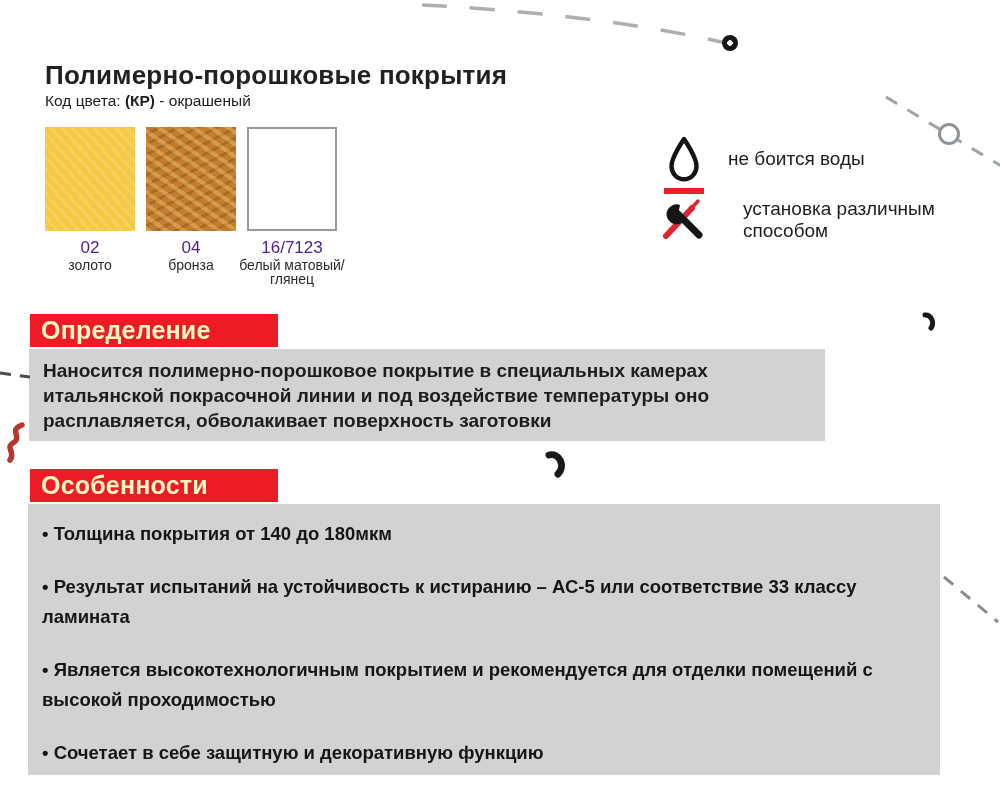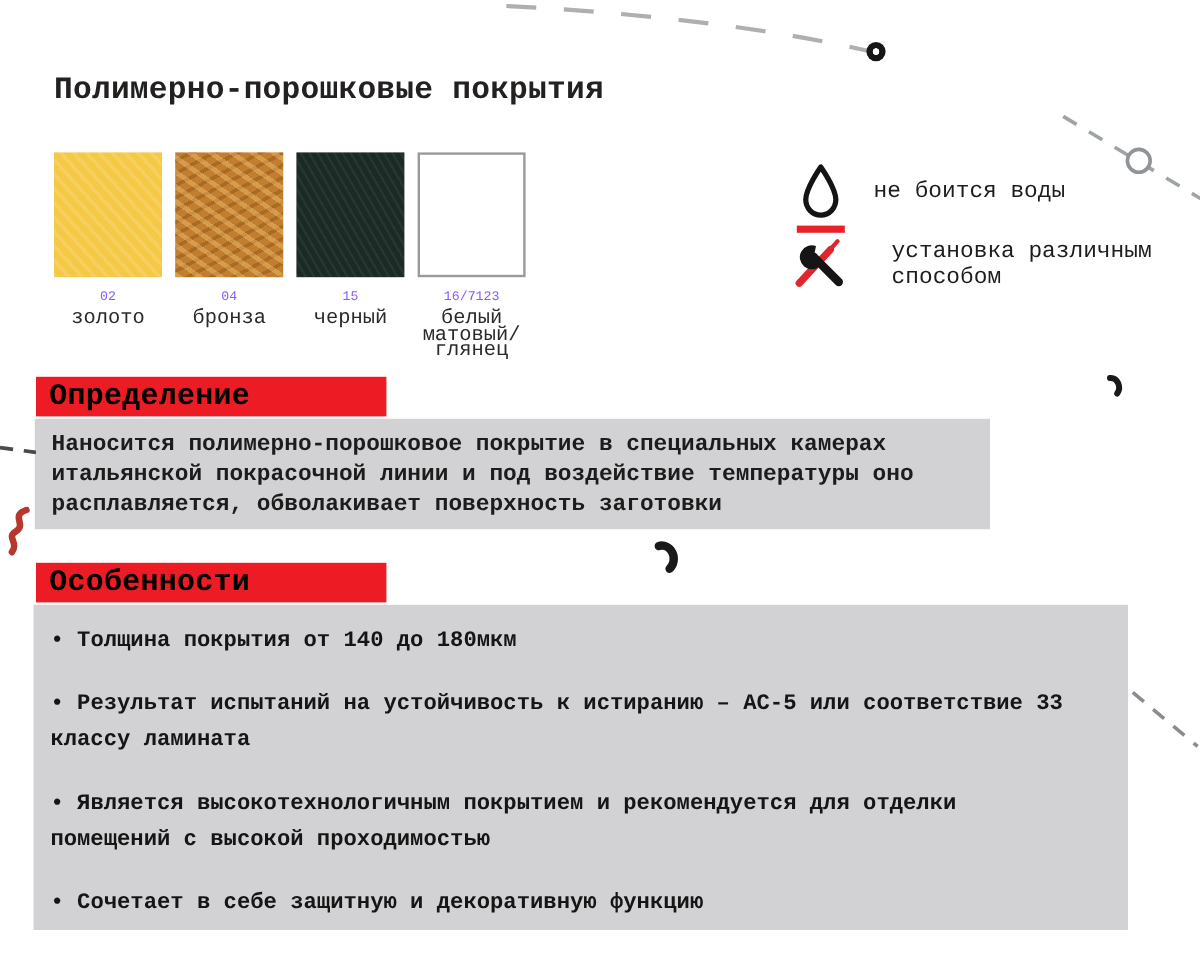--- a/index.html
+++ b/index.html
@@ -1,51 +1,51 @@
 <!DOCTYPE html>
 <html><head>
 <meta charset="utf-8">
 <style>
   html,body{margin:0;padding:0;background:#ffffff;}
   .canvas{
     position:relative;width:1000px;height:800px;background:#ffffff;overflow:hidden;
-    font-family:Liberation Mono, monospace;color:#1f1f1f;
+    font-family:Liberation Sans, sans-serif;color:#1f1f1f;
   }
   .abs{position:absolute;}
 
   
   .title{left:45px;top:60px;font-size:26px;font-weight:700;color:#232020;letter-spacing:.2px;}
   .subtitle{left:45px;top:92px;font-size:15.5px;color:#232020;}
   .subtitle b{font-weight:700;}
 
   
   .swatch-row{left:45px;top:127px;width:500px;display:flex;gap:11px;}
   .swatch{width:90px;display:flex;flex-direction:column;align-items:center;}
   .chip{width:90px;height:104px;}
   .chip-02{background-image:repeating-linear-gradient(48deg,rgba(255,255,255,.14) 0 3px,transparent 3px 8px);}
   .chip-04{background-image:
       repeating-linear-gradient(35deg,rgba(255,214,128,.35) 0 4px,transparent 4px 10px),
       repeating-linear-gradient(-28deg,rgba(108,54,8,.28) 0 3px,transparent 3px 9px);}
   .chip-15{background-image:repeating-linear-gradient(60deg,rgba(255,255,255,.05) 0 2px,transparent 2px 6px);}
   .chip-16{border:2px solid #9a9a9a;box-sizing:border-box;}
-  .sw-code{margin-top:8px;font-size:11px;color:#8b5cf6;line-height:18px;}
-  .sw-name{margin-top:2px;font-size:17px;color:#2a2a2a;line-height:13.5px;text-align:center;width:120px;}
+  .sw-code{margin-top:8px;font-size:17px;color:#4c1d95;line-height:18px;}
+  .sw-name{margin-top:2px;font-size:14px;color:#2a2a2a;line-height:13.5px;text-align:center;width:120px;}
 
   
   .feature{display:flex;align-items:flex-start;justify-content:space-between;}
   .feat-1{left:662px;top:136px;}
   .feat-2{left:656px;top:196px;gap:27px;}
   .drop-wrap{width:44px;display:flex;flex-direction:column;align-items:center;}
   .red-bar{width:40px;height:6px;background:#e8212b;margin-top:4px;}
   .feat-label{font-size:19px;color:#1d1d1d;line-height:22px;}
   .feat-label-1{margin:12px 0 0 22px;}
   .feat-label-2{margin:2px 0 0 12px;width:232px;}
 
   
-  .band{left:30px;width:292px;height:33px;color:#000000;font-size:25px;font-weight:700;
+  .band{left:30px;width:248px;height:33px;color:#fef9c3;font-size:25px;font-weight:700;
         line-height:33px;padding-left:11px;box-sizing:border-box;letter-spacing:.2px;}
   .band-1{top:314px;}
   .band-2{top:469px;}
   .gray-1{left:29px;top:349px;width:796px;height:92px;box-sizing:border-box;
           padding:9px 14px;font-size:19px;font-weight:700;line-height:25px;color:#1c1c1c;}
   .gray-2{left:28px;top:504px;width:912px;height:271px;box-sizing:border-box;
           padding:15px 40px 0 14px;}
   .bullet{margin:0 0 23px 0;font-size:18.5px;font-weight:700;line-height:30px;color:#151515;}
   .bullet::before{content:"•\00a0";}
 
@@ -64,36 +64,34 @@
     <path d="M7 5 C90 9 215 20 315 44" fill="none" stroke="#afafb2" stroke-width="3.5" stroke-dasharray="25 23"></path>
   </svg>
   <div class="abs donut"></div>
 
   <svg class="abs" style="left:880px;top:92px;" width="130" height="82">
     <line x1="6" y1="5" x2="128" y2="78" stroke="#9ea3a6" stroke-width="3" stroke-dasharray="13 12"></line>
   </svg>
   <div class="abs ring"></div>
 
   <div class="abs title">Полимерно-порошковые покрытия</div>
+  <div class="abs subtitle">
+    <span>Код цвета: </span><b>(КР)</b><span> - окрашеный</span>
+  </div>
 
   <div class="abs swatch-row">
     <div class="swatch">
       <div class="chip chip-02" style="background-color: rgb(245, 200, 69);"></div>
       <div class="sw-code">02</div>
       <div class="sw-name">золото</div>
     </div>
     <div class="swatch">
       <div class="chip chip-04" style="background-color: rgb(193, 126, 47);"></div>
       <div class="sw-code">04</div>
       <div class="sw-name">бронза</div>
-    </div>
-    <div class="swatch">
-      <div class="chip chip-15" style="background-color: rgb(28, 42, 38);"></div>
-      <div class="sw-code">15</div>
-      <div class="sw-name">черный</div>
     </div>
     <div class="swatch">
       <div class="chip chip-16" style="background-color: rgb(255, 255, 255);"></div>
       <div class="sw-code">16/7123</div>
       <div class="sw-name">белый матовый/глянец</div>
     </div>
   </div>
 
   <div class="abs feature feat-1">
     <div class="drop-wrap">

